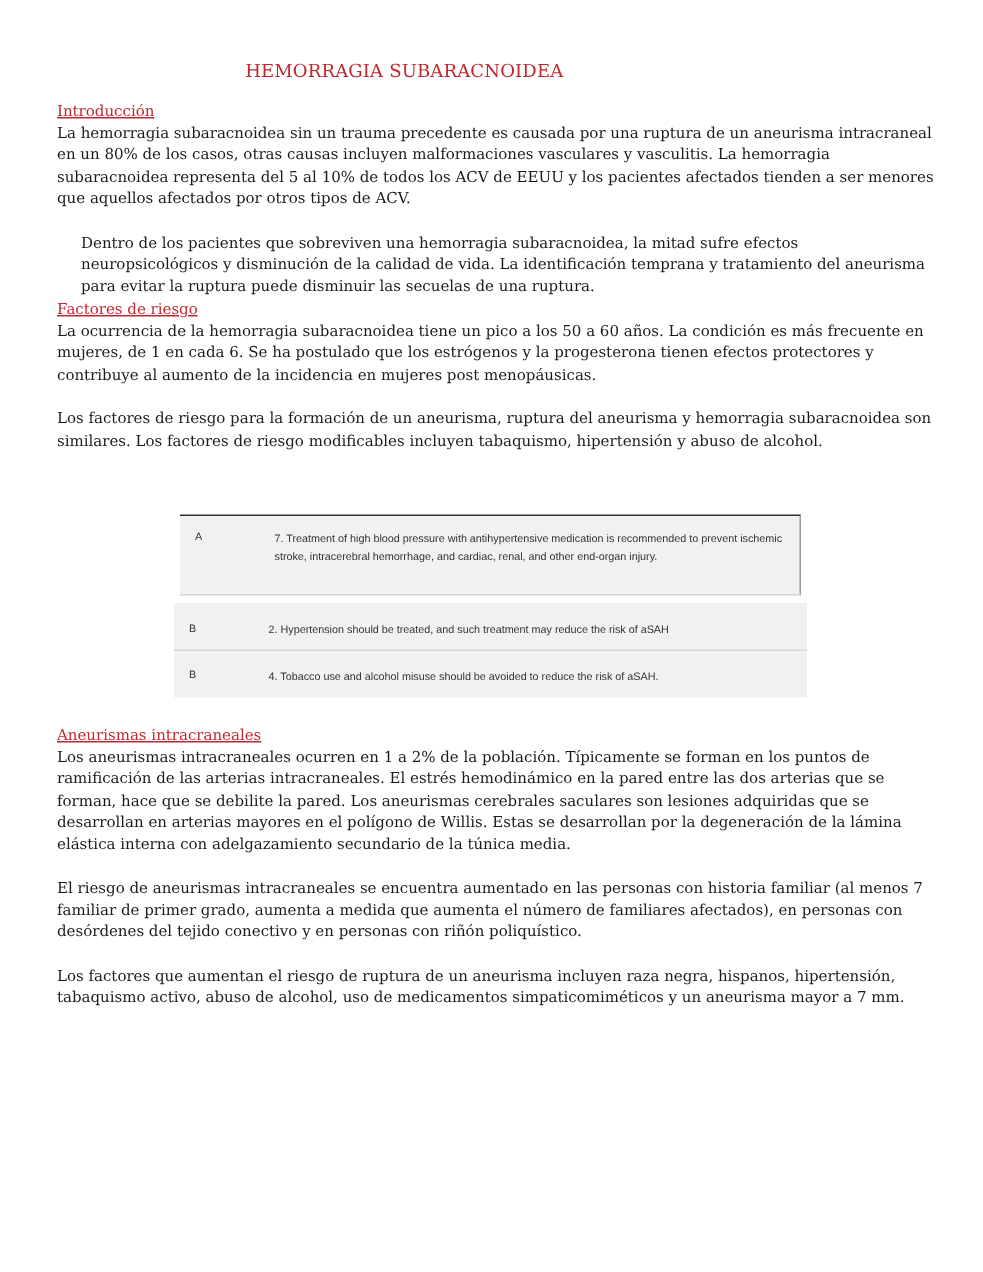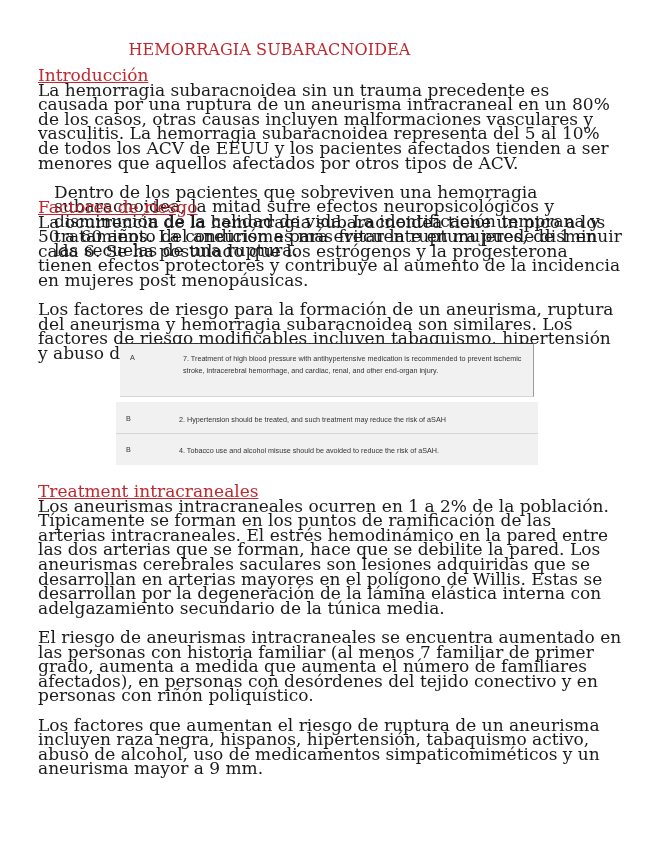--- a/index.html
+++ b/index.html
@@ -1,22 +1,22 @@
 <!DOCTYPE html>
 <html><head>
 <meta charset="utf-8">
 <style>
   html, body { margin: 0; padding: 0; background: #ffffff; }
   body { width: 655px; height: 848px; position: relative; overflow: hidden; }
   .page { position: absolute; left: 0; top: 0; width: 655px; height: 848px; }
   .doc-title {
     position: absolute; left: 0; width: 539px; top: 40px; text-align: center;
-    font-family: "DejaVu Serif", serif; font-size: 16px; color: #c0282f; letter-spacing: 0.1px;
+    font-family: "DejaVu Serif", serif; font-size: 12px; color: #c0282f; letter-spacing: 0.1px;
   }
-  .block { position: absolute; left: 38px; width: 585px; font-family: "DejaVu Serif", serif; font-size: 17px; line-height: 14.6px; color: #1a1a1a; }
+  .block { position: absolute; left: 38px; width: 585px; font-family: "DejaVu Serif", serif; font-size: 10px; line-height: 14.6px; color: #1a1a1a; }
   .heading { color: #c0282f; text-decoration: underline; text-underline-offset: 1px; }
   .para { margin: 0; }
   .tbl1 {
     position: absolute; left: 120px; top: 343px; width: 413px; height: 52px;
     background: #f1f1f1; border-top: 1.5px solid #333; border-right: 1px solid #9a9a9a; border-bottom: 1px solid #d6d6d6;
     font-family: "Liberation Sans", sans-serif; font-size: 7.2px; color: #333;
   }
   .tbl2 {
     position: absolute; left: 116px; top: 402px; width: 422px; height: 63px;
     background: #f1f1f1; font-family: "Liberation Sans", sans-serif; font-size: 7.2px; color: #333;
@@ -58,19 +58,19 @@
       <span class="rec">2. Hypertension should be treated, and such treatment may reduce the risk of aSAH</span>
     </div>
     <div class="row-div"></div>
     <div class="row" style="top:43px;">
       <span class="cls">B</span>
       <span class="rec">4. Tobacco use and alcohol misuse should be avoided to reduce the risk of aSAH.</span>
     </div>
   </div>
 
   <div class="block" style="top:484px;">
-    <div class="heading">Treatment intracraneales</div>
+    <div class="heading">Aneurismas intracraneales</div>
     <p class="para">Los aneurismas intracraneales ocurren en 1 a 2% de la población. Típicamente se forman en los puntos de ramificación de las arterias intracraneales. El estrés hemodinámico en la pared entre las dos arterias que se forman, hace que se debilite la pared. Los aneurismas cerebrales saculares son lesiones adquiridas que se desarrollan en arterias mayores en el polígono de Willis. Estas se desarrollan por la degeneración de la lámina elástica interna con adelgazamiento secundario de la túnica media.</p>
     <p class="para" style="margin-top:14.6px;">El riesgo de aneurismas intracraneales se encuentra aumentado en las personas con historia familiar (al menos 7 familiar de primer grado, aumenta a medida que aumenta el número de familiares afectados), en personas con desórdenes del tejido conectivo y en personas con riñón poliquístico.</p>
-    <p class="para" style="margin-top:14.6px;">Los factores que aumentan el riesgo de ruptura de un aneurisma incluyen raza negra, hispanos, hipertensión, tabaquismo activo, abuso de alcohol, uso de medicamentos simpaticomiméticos y un aneurisma mayor a 9 mm.</p>
+    <p class="para" style="margin-top:14.6px;">Los factores que aumentan el riesgo de ruptura de un aneurisma incluyen raza negra, hispanos, hipertensión, tabaquismo activo, abuso de alcohol, uso de medicamentos simpaticomiméticos y un aneurisma mayor a 7 mm.</p>
   </div>
 
 </div>
 
 </body></html>

